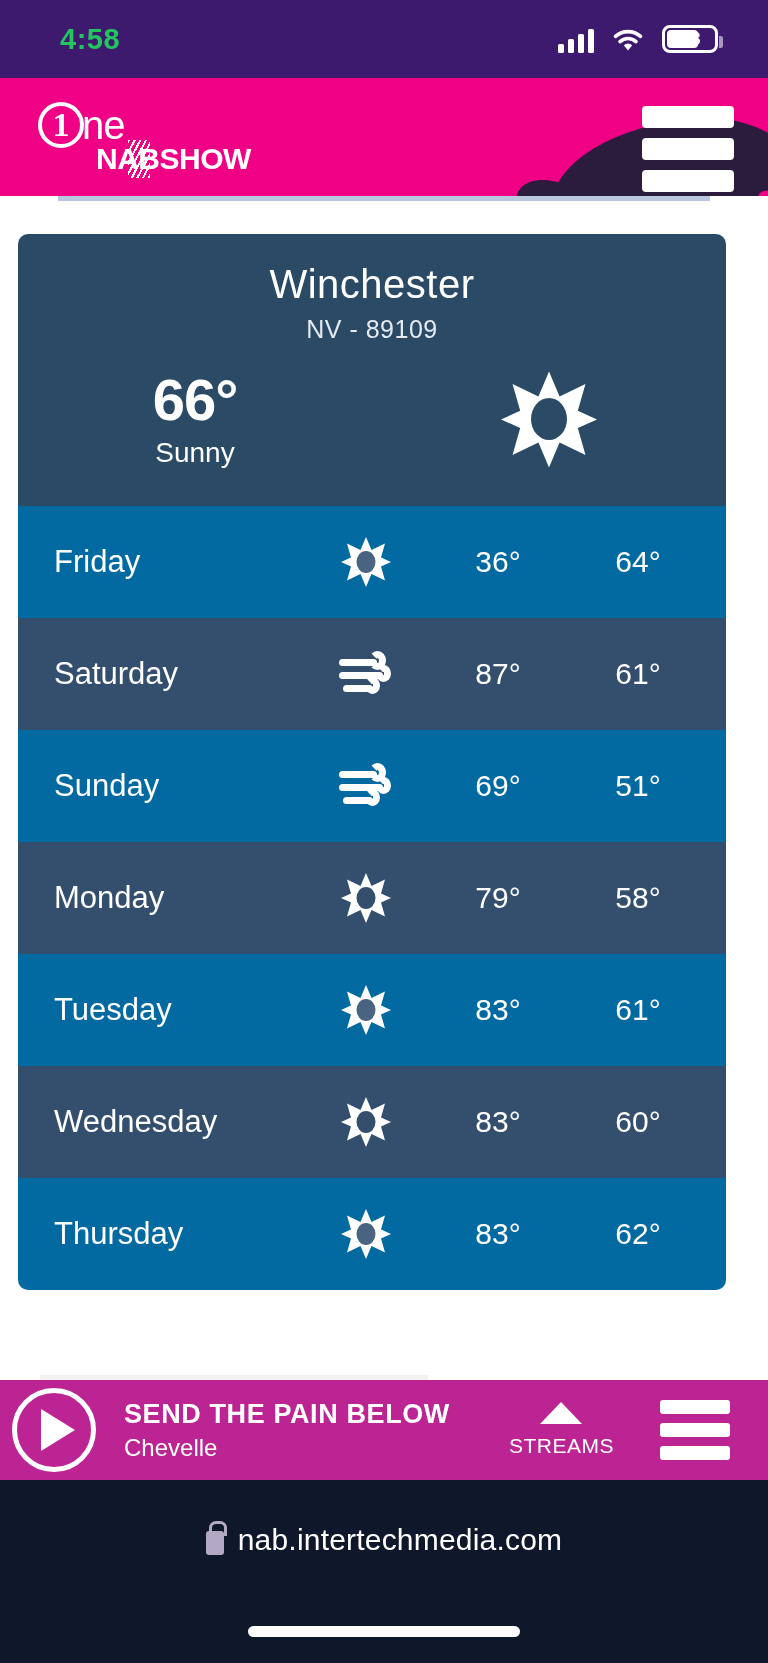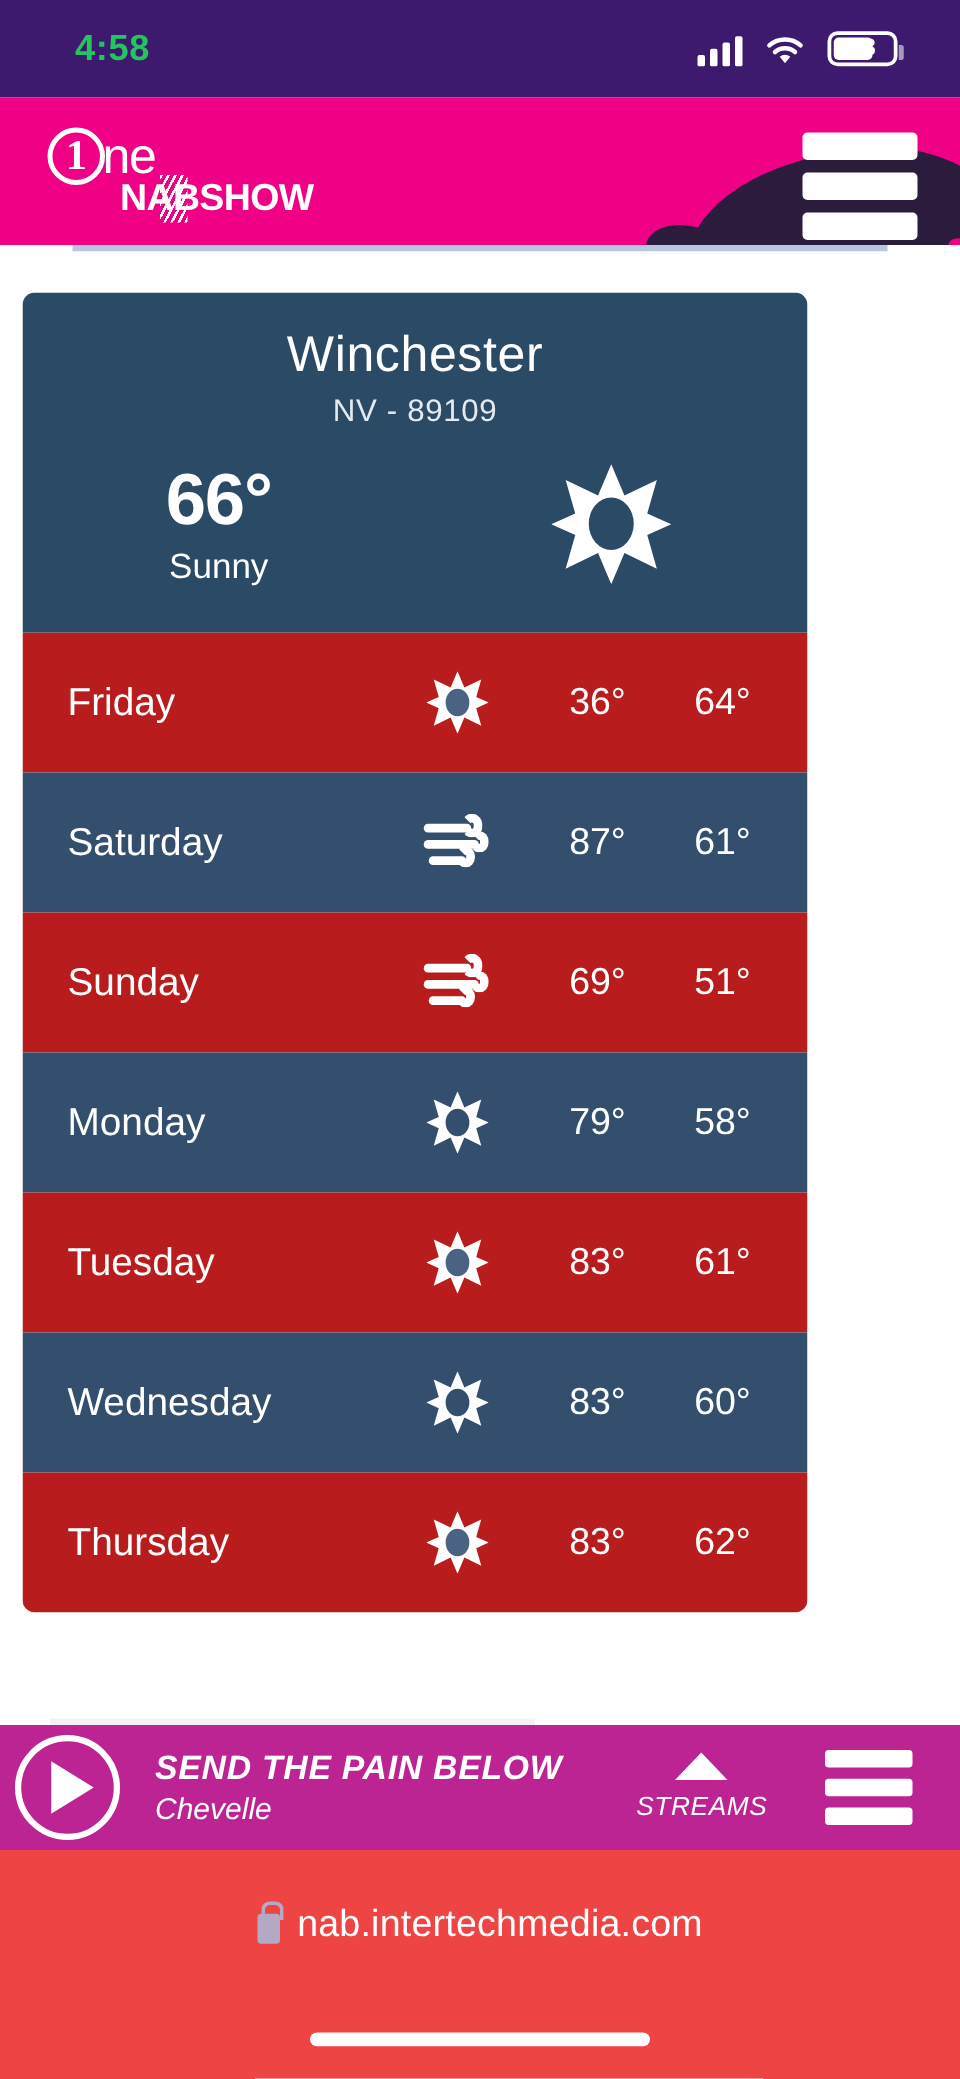--- a/index.html
+++ b/index.html
@@ -93,21 +93,21 @@
   }
   .burger-pink i { display:block; width:92px; height:22px; background:#fff; border-radius:4px; }
 
   .thin-strip {
     position:absolute; top:196px; left:58px; width:652px; height:5px;
     background:#b9c7de;
   }
 
   
   .weather-card {
-    position:absolute; top:234px; left:18px; width:628px;
+    position:absolute; top:234px; left:18px; width:708px;
     border-radius:10px; overflow:hidden;
   }
   .wx-head {
     background:#2b4a66; padding:28px 0 34px; text-align:center; position:relative;
     height:272px;
   }
   .wx-city { color:#fff; font-size:40px; font-weight:400; letter-spacing:0.5px; }
   .wx-region { color:#e4eaf0; font-size:25px; margin-top:8px; letter-spacing:0.5px; }
   .wx-now { display:flex; align-items:center; margin-top:26px; }
   .wx-now-left { width:50%; text-align:center; }
@@ -141,33 +141,33 @@
     border-radius:50%; height:auto;
   }
   .wind .h1 { top:0px; left:30px; width:17px; height:19px; }
   .wind .h2 { top:14px; left:37px; width:15px; height:17px; }
   .wind .h3 { top:26px; left:26px; width:15px; height:17px; }
 
   
   .wx-row {
     display:flex; align-items:center; height:112px; padding:0 18px;
   }
-  .wx-row.light { background:#b91c1c;justify-content:space-between; }
+  .wx-row.light { background:#0369a1;justify-content:space-between; }
   .wx-row.light .sun .hole { background:#4a6382; }
   .wx-row.dark { background:#344f6d; }
   .wx-row.dark .sun .hole { background:#344f6d; }
   .wx-day { flex:0 0 268px; color:#fff; font-size:31px; font-weight:400; padding-left:18px; }
   .wx-icon { flex:0 0 124px; display:flex; justify-content:center; align-items:center; }
   .wx-hi { flex:1; color:#fff; font-size:30px; text-align:center; }
   .wx-lo { flex:1; color:#fff; font-size:30px; text-align:center; }
 
   
   .player {
     position:absolute; left:0; bottom:183px; width:768px; height:100px;
-    background:#bb2492; display:flex; align-items:center;font-style:italic;
+    background:#bb2492; display:flex; align-items:center;
   }
   .progress {
     position:absolute; top:-5px; left:40px; width:388px; height:5px;
     background:#f3f1f3;
   }
   .play-btn {
     flex:none; margin-left:12px; width:84px; height:84px;
     border:5px solid #fff; border-radius:50%;
     display:flex; align-items:center; justify-content:center;
   }
@@ -193,21 +193,21 @@
   .streams-label { color:#fff; font-size:21px; margin-top:10px; letter-spacing:0.5px; }
   .burger-player {
     flex:none; margin-right:38px; width:70px; height:60px;
     display:flex; flex-direction:column; justify-content:space-between;
   }
   .burger-player i { display:block; width:70px; height:14px; background:#fff; border-radius:3px; }
 
   
   .urlbar {
     position:absolute; left:0; bottom:0; width:768px; height:183px;
-    background:#ef4444;
+    background:#0f172a;
   }
   .url-row {
     display:flex; align-items:center; justify-content:center;
     height:120px; gap:14px;
   }
   .lock {
     width:18px; height:24px; position:relative; flex:none;
     background:#b3a9c4; border-radius:3px; margin-top:5px;
   }
   .lock::before {

